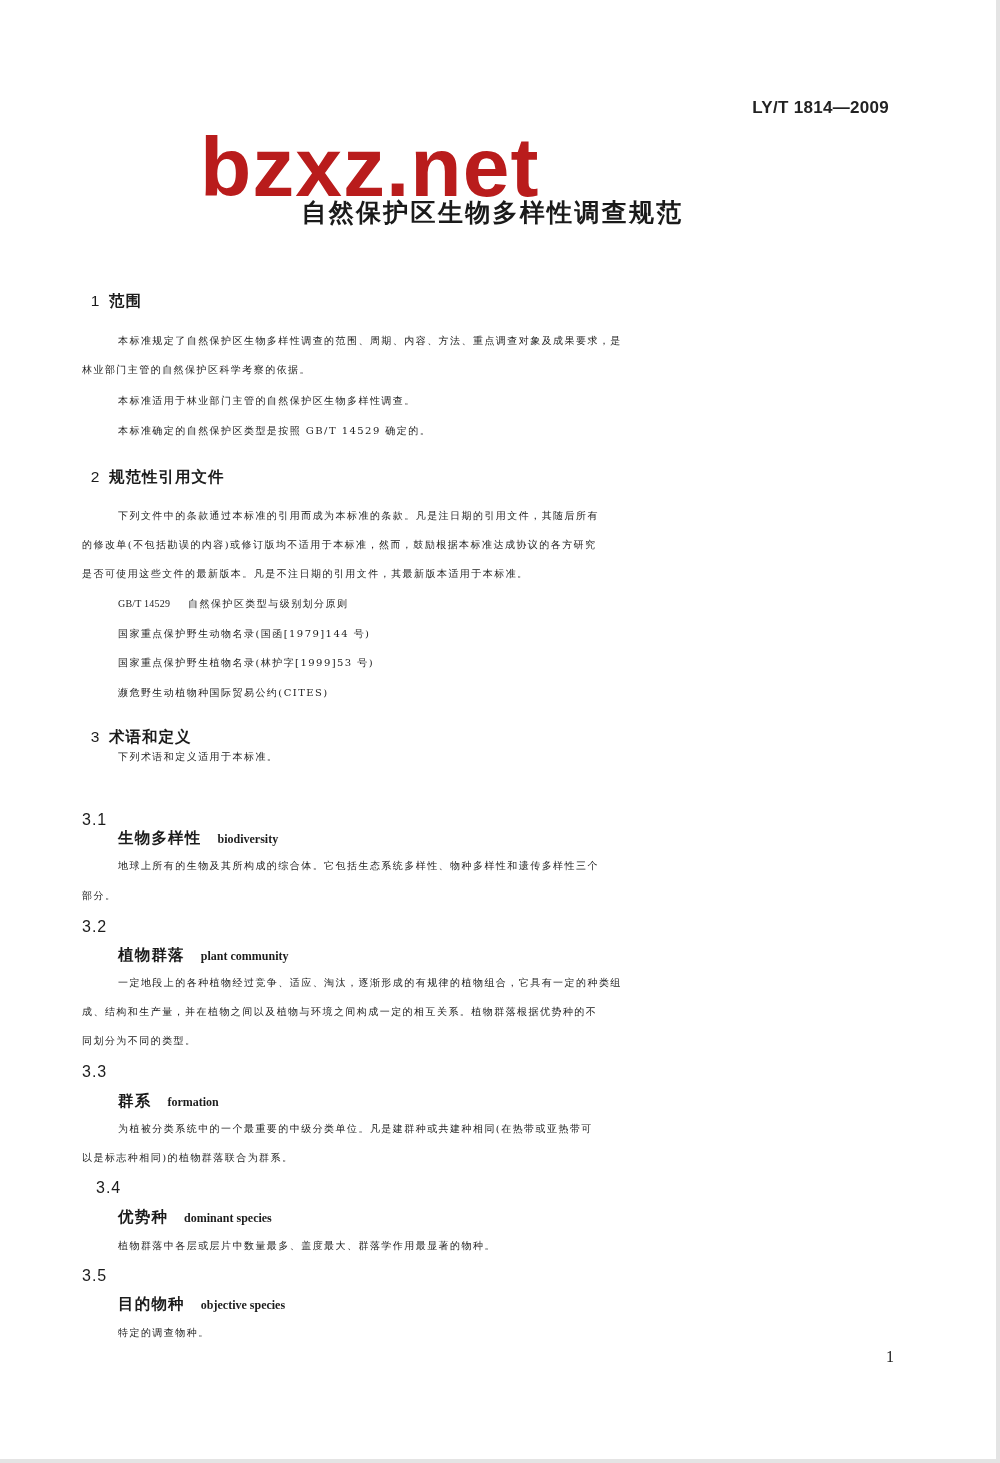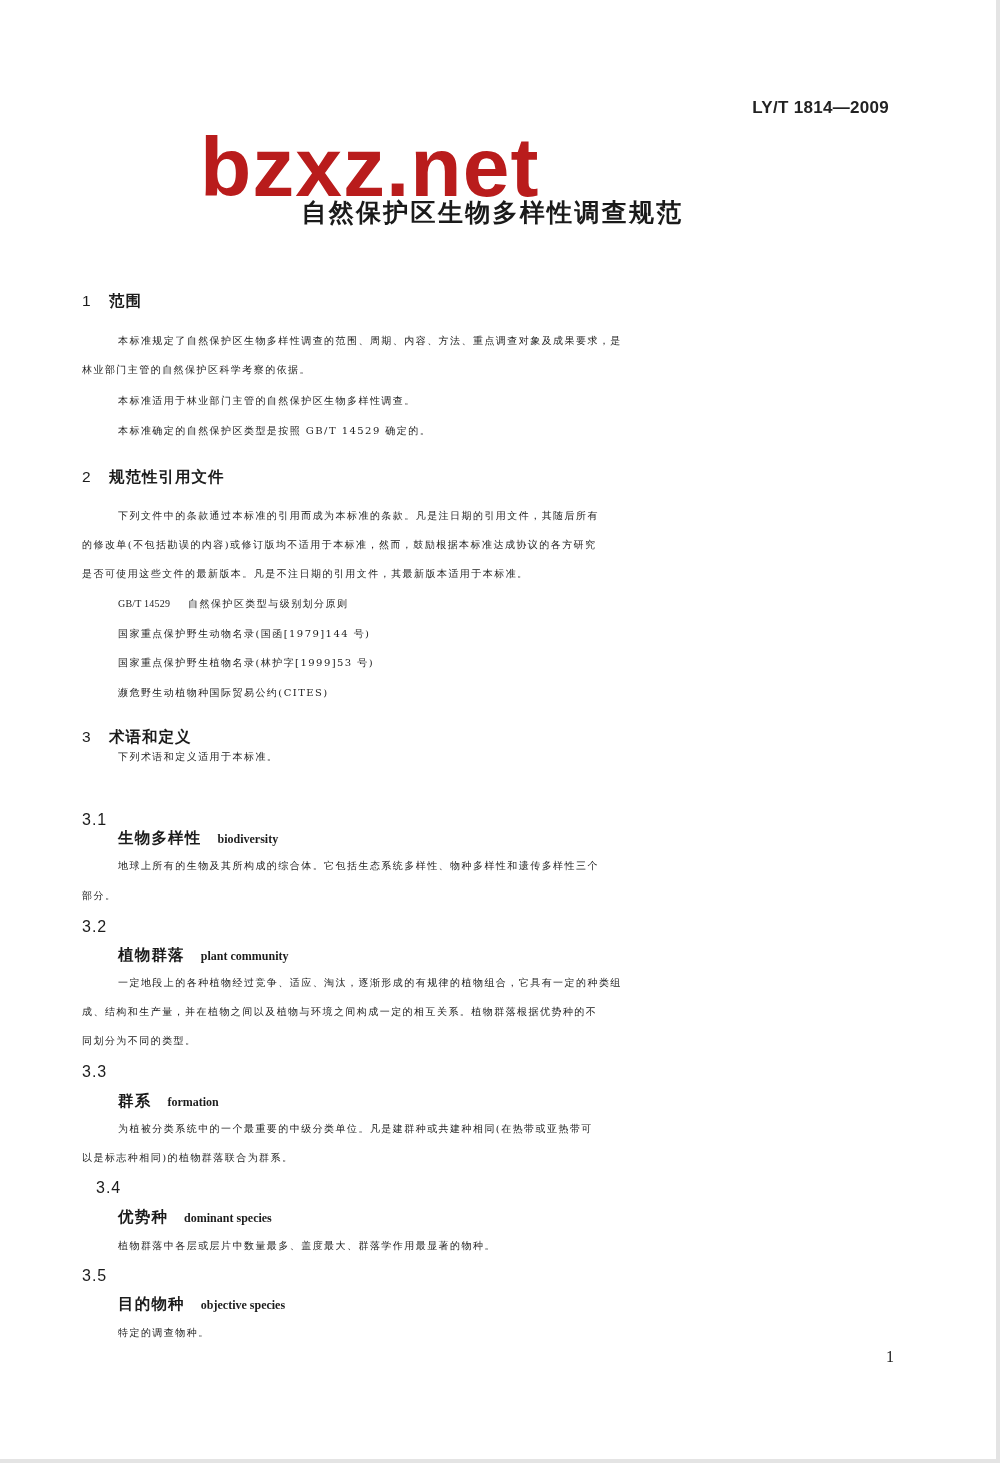--- a/index.html
+++ b/index.html
@@ -11,21 +11,21 @@
   .std-code { position: absolute; top: 98px; right: 107px; font-family: "Liberation Sans", sans-serif;
               font-size: 17px; font-weight: bold; letter-spacing: 0.3px; color: #222; white-space: nowrap; }
   .watermark { position: absolute; left: 200px; top: 122px; font-family: "Liberation Sans", sans-serif;
                font-weight: bold; font-size: 84px; line-height: 90px; color: #b91c1c; letter-spacing: 1px;
                white-space: nowrap; }
   .title { position: absolute; left: 0; width: 985px; top: 196px; text-align: center;
            font-family: "DejaVu Sans", sans-serif; font-weight: bold; font-size: 25px;
            letter-spacing: 2.3px; color: #1a1a1a; white-space: nowrap; }
   .line { position: absolute; white-space: nowrap; font-size: 10px; line-height: 20px;
           letter-spacing: 1.45px; color: #1c1c1c; }
-  .l0 { left: 82px; }
+  .l0 { left: 82px; text-align: center; }
   .l1 { left: 118px; }
   .head { font-family: "DejaVu Sans", sans-serif; font-weight: bold; font-size: 15.5px; letter-spacing: 1px; }
   .head .num { display: inline-block; width: 27px; font-weight: normal; font-family: "Liberation Sans", sans-serif; }
   .clause { font-family: "Liberation Sans", sans-serif; font-size: 16px; letter-spacing: 1px; }
   .term { font-family: "DejaVu Sans", sans-serif; font-weight: bold; font-size: 15.5px; letter-spacing: 1.2px; }
   .term .en { font-family: "Liberation Serif", serif; font-weight: bold; font-size: 12px; letter-spacing: 0; margin-left: 16px; }
   .ref .code { font-family: "Liberation Serif", serif; letter-spacing: 0.2px; margin-right: 18px; }
   .page-num { position: absolute; left: 886px; top: 1348px; font-family: "Liberation Serif", serif;
               font-size: 16px; color: #222; }
 </style>

